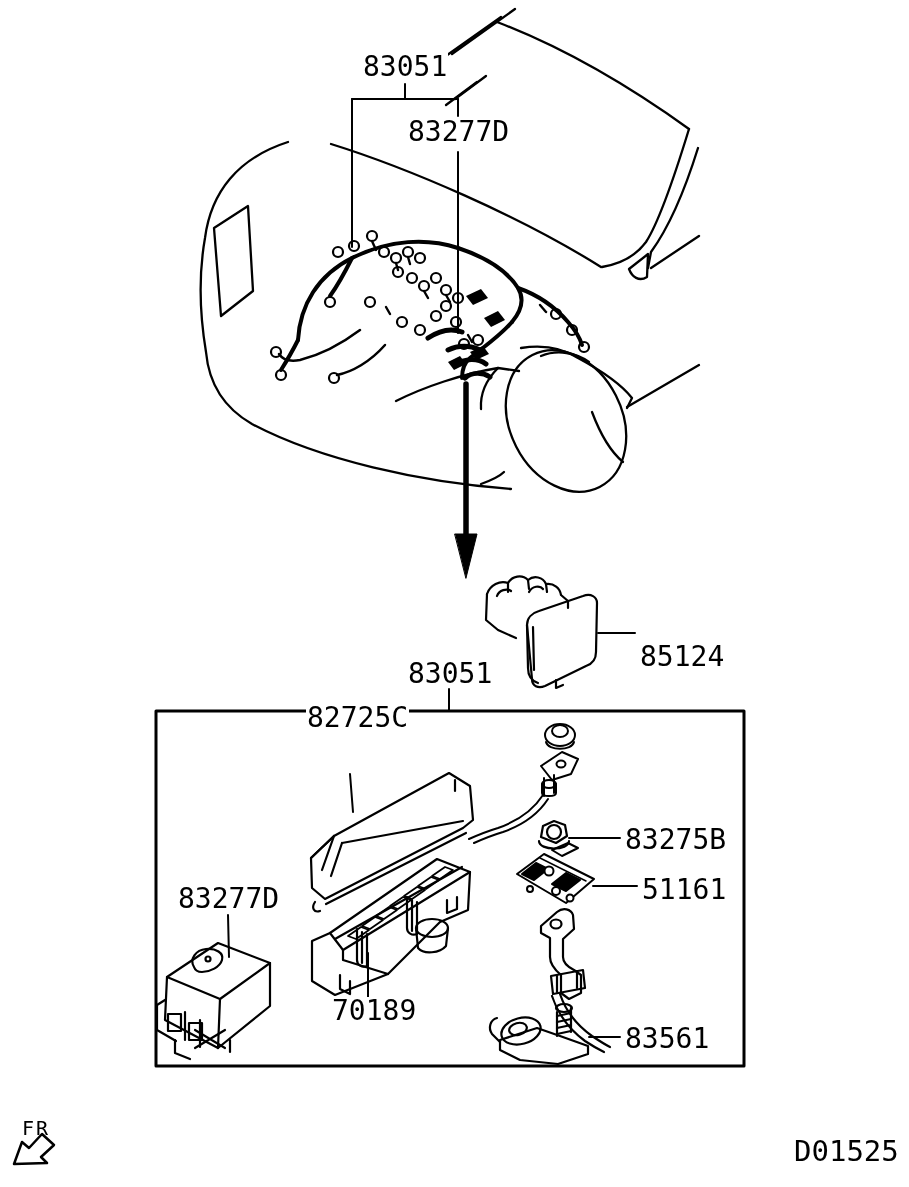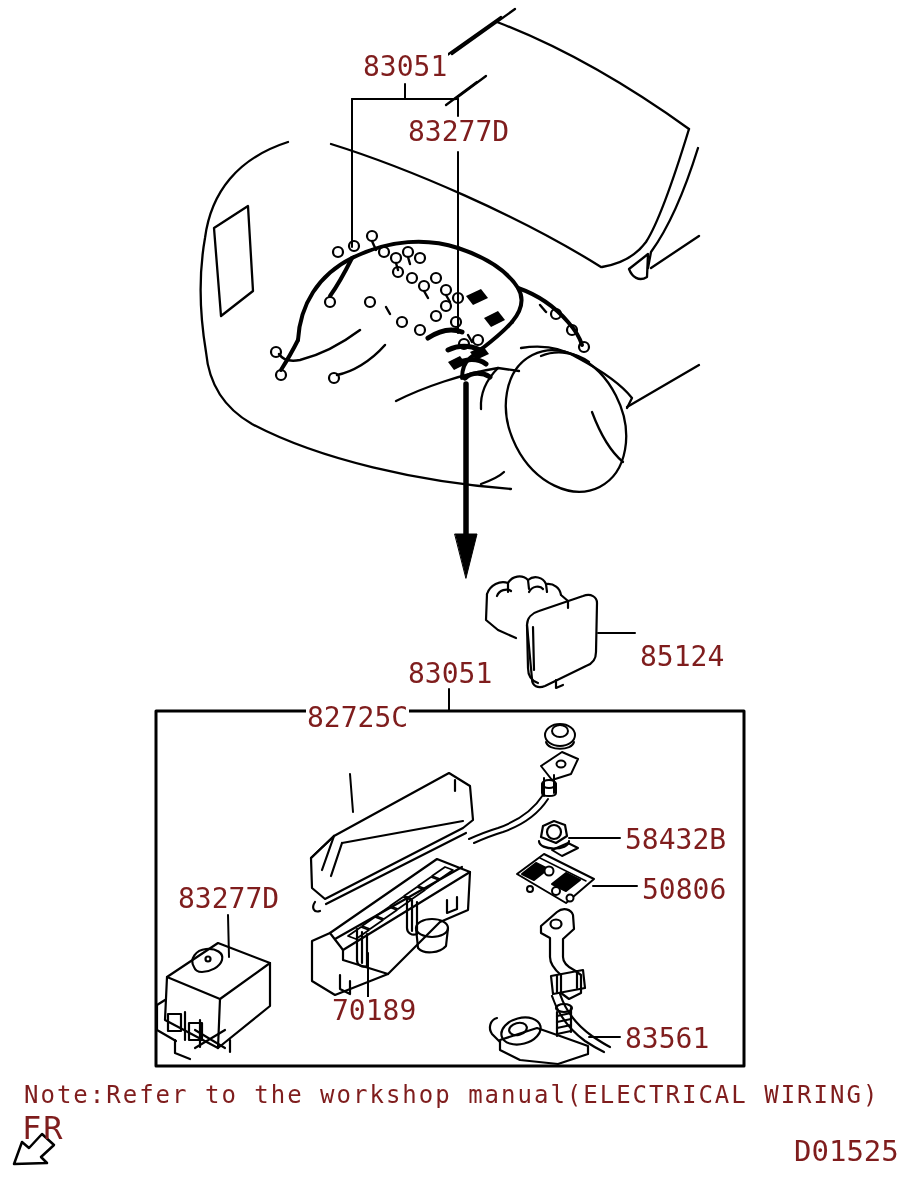--- a/index.html
+++ b/index.html
@@ -1,29 +1,29 @@
 <!DOCTYPE html>
 <html><head>
 <meta charset="utf-8">
 <style>
   html,body{margin:0;padding:0;background:#ffffff;}
   .stage{
     position:relative;width:909px;height:1187px;background:#ffffff;
-    font-family:"DejaVu Sans Mono","Liberation Mono",monospace;color:#7f1d1d;
+    font-family:"DejaVu Sans Mono","Liberation Mono",monospace;color:#000000;
     overflow:hidden;
   }
   .stage svg{position:absolute;left:0;top:0;}
   .part-label{
     position:absolute;font-size:28px;line-height:28px;letter-spacing:0px;
     white-space:pre;background:#fff;padding:0 1px;
   }
   .note-line{
     position:absolute;font-size:24px;line-height:26px;letter-spacing:2px;white-space:pre;
   }
-  .fr-label{position:absolute;font-size:32px;line-height:28px;letter-spacing:2px;}
+  .fr-label{position:absolute;font-size:20px;line-height:28px;letter-spacing:2px;}
   .doc-code{position:absolute;font-size:29px;line-height:22px;letter-spacing:0px;}
 </style>
 </head>
 <body>
 
 <div class="stage">
 
   <svg width="909" height="1187" viewBox="0 0 909 1187" fill="none" stroke="#000" stroke-width="2.3" stroke-linecap="round" stroke-linejoin="round">
 
     <g>
@@ -247,24 +247,23 @@
     <g>
       <path d="M14,1164 L22,1142 L29,1148 L42,1134 L54,1145 L41,1157 L47,1163 Z" fill="#fff" stroke-width="2.5"></path>
     </g>
   </svg>
 
   <div class="part-label" style="left:362px;top:53px">83051</div>
   <div class="part-label" style="left:407px;top:118px">83277D</div>
   <div class="part-label" style="left:639px;top:643px">85124</div>
   <div class="part-label" style="left:407px;top:660px">83051</div>
   <div class="part-label" style="left:306px;top:704px">82725C</div>
-  <div class="part-label" style="left:624px;top:826px">58432B</div>
-  <div class="part-label" style="left:641px;top:876px">50806</div>
+  <div class="part-label" style="left:624px;top:826px">83275B</div>
+  <div class="part-label" style="left:641px;top:876px">51161</div>
   <div class="part-label" style="left:177px;top:885px">83277D</div>
   <div class="part-label" style="left:331px;top:997px">70189</div>
   <div class="part-label" style="left:624px;top:1025px">83561</div>
 
-  <div class="note-line" style="left:24px;top:1082px">Note:Refer to the workshop manual(ELECTRICAL WIRING)</div>
 
   <div class="fr-label" style="left:22px;top:1114px">FR</div>
   <div class="doc-code" style="left:794px;top:1140px">D01525</div>
 
 </div>
 
 </body></html>

